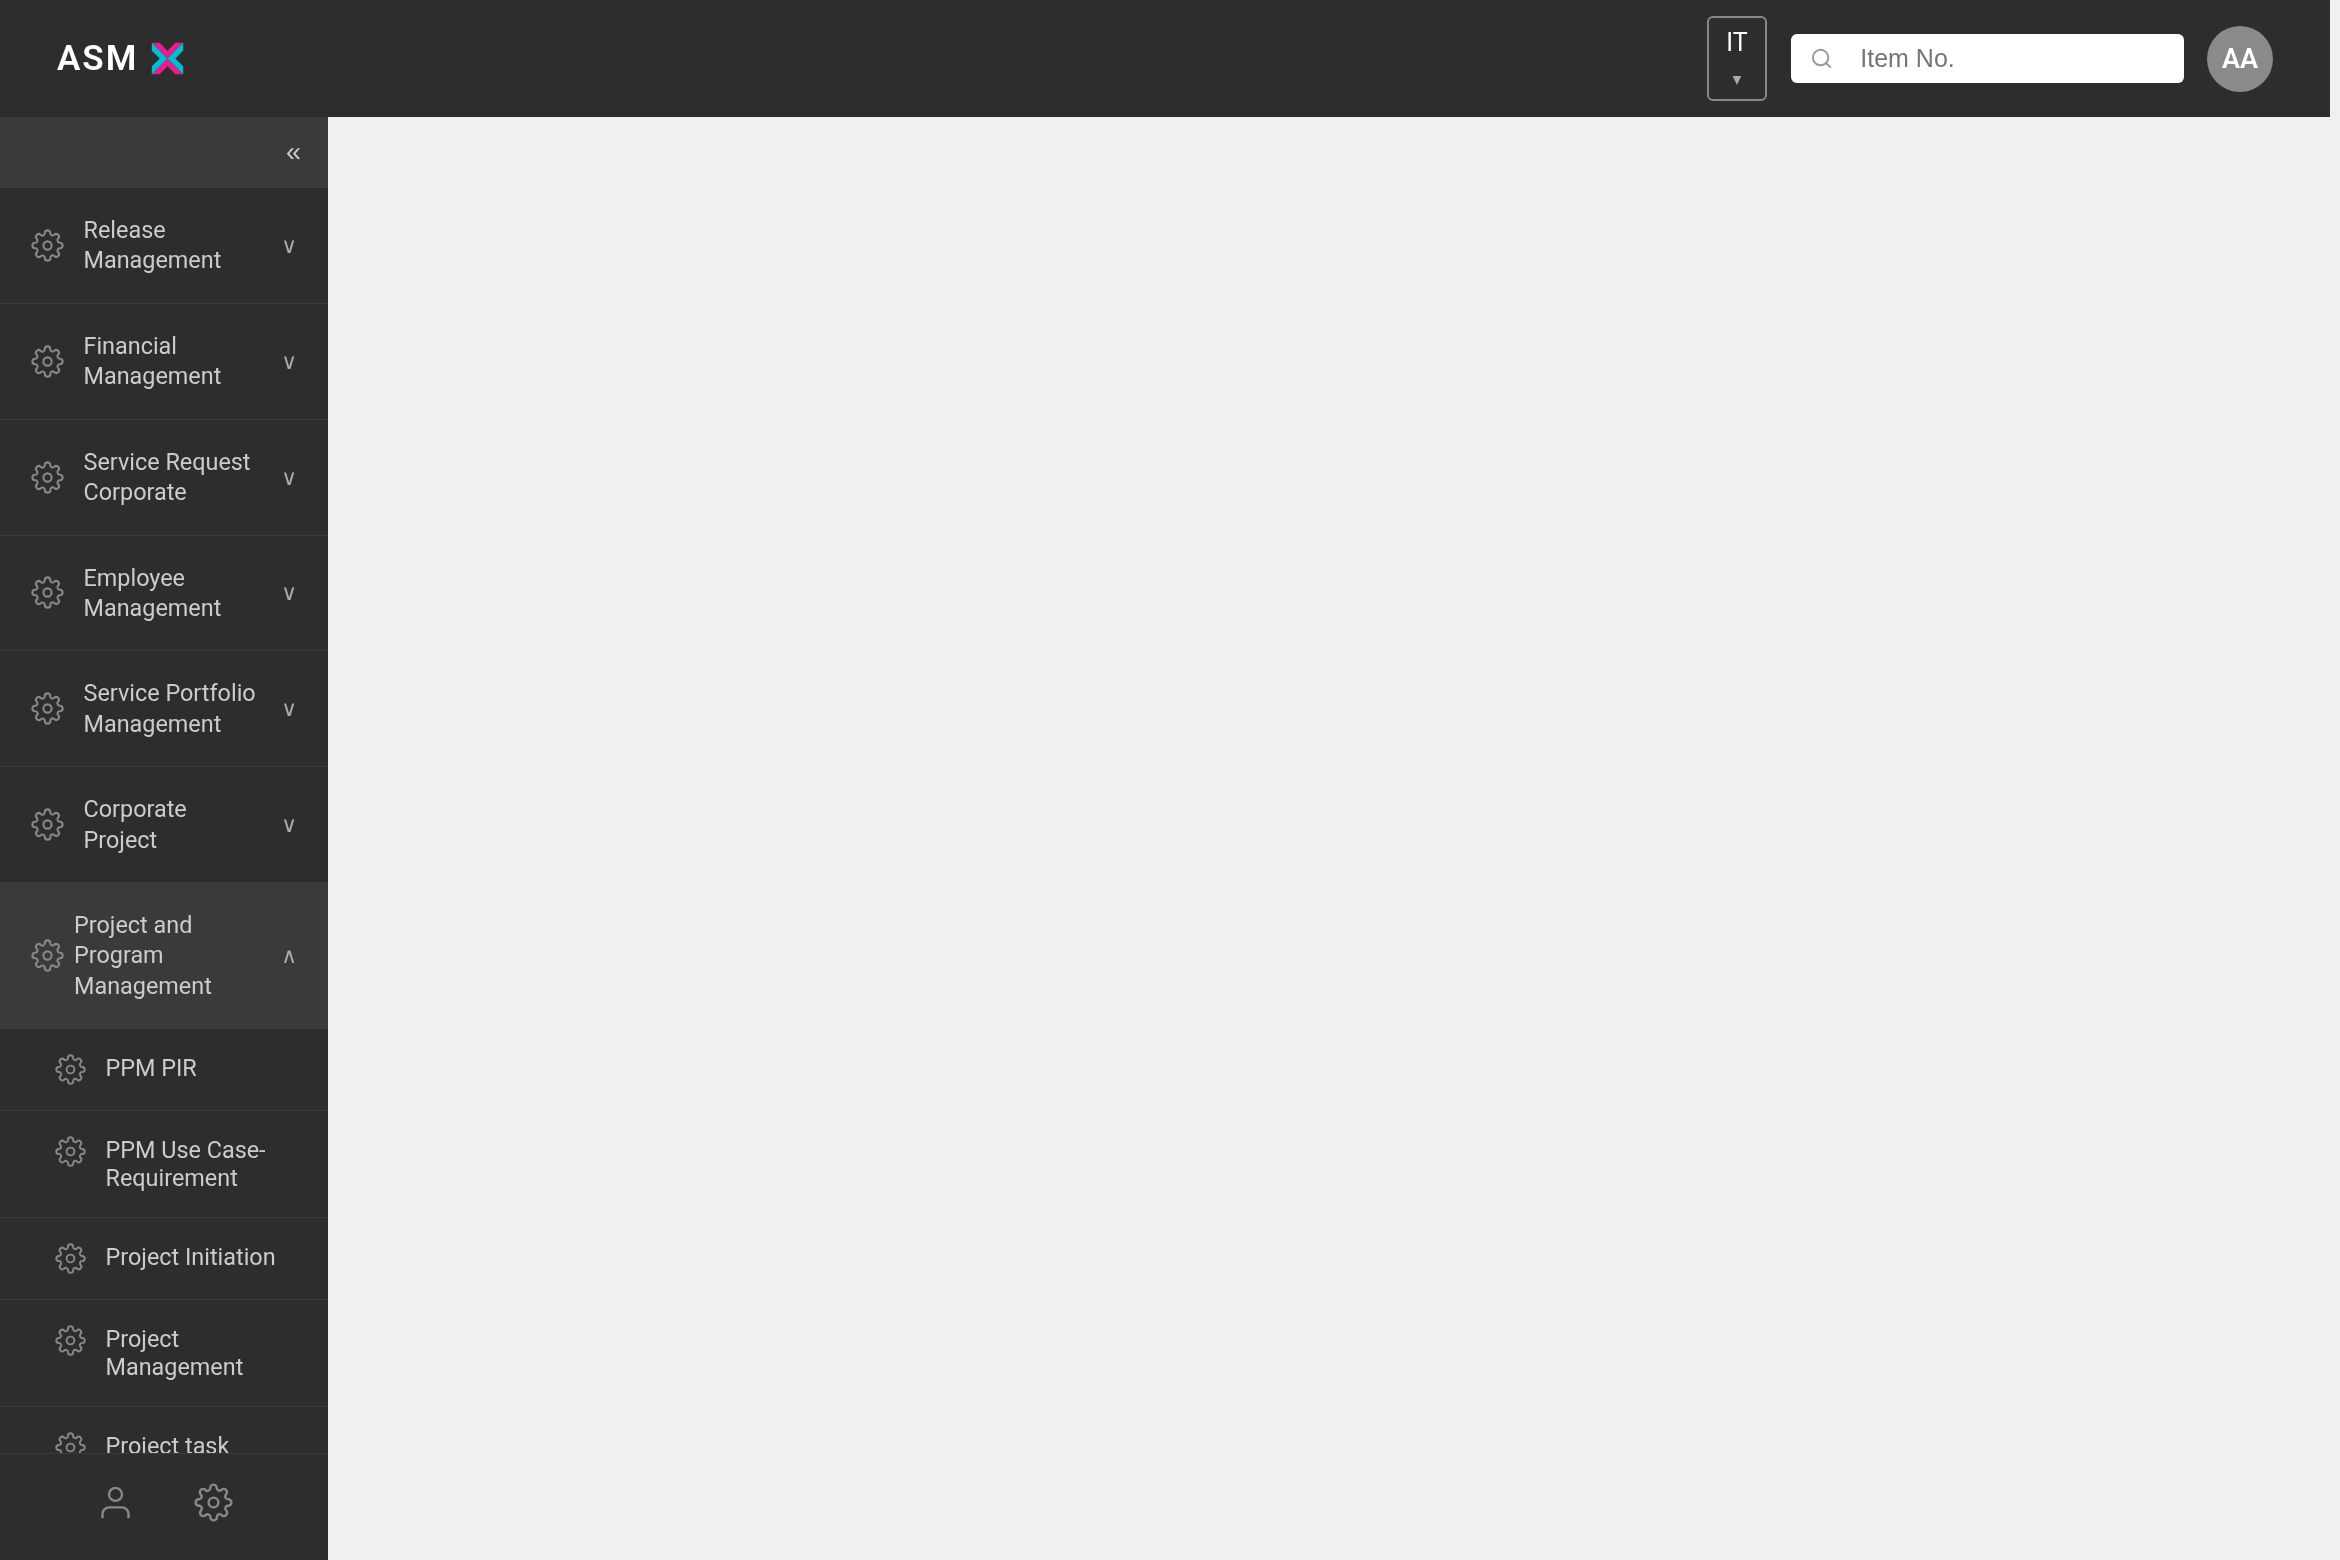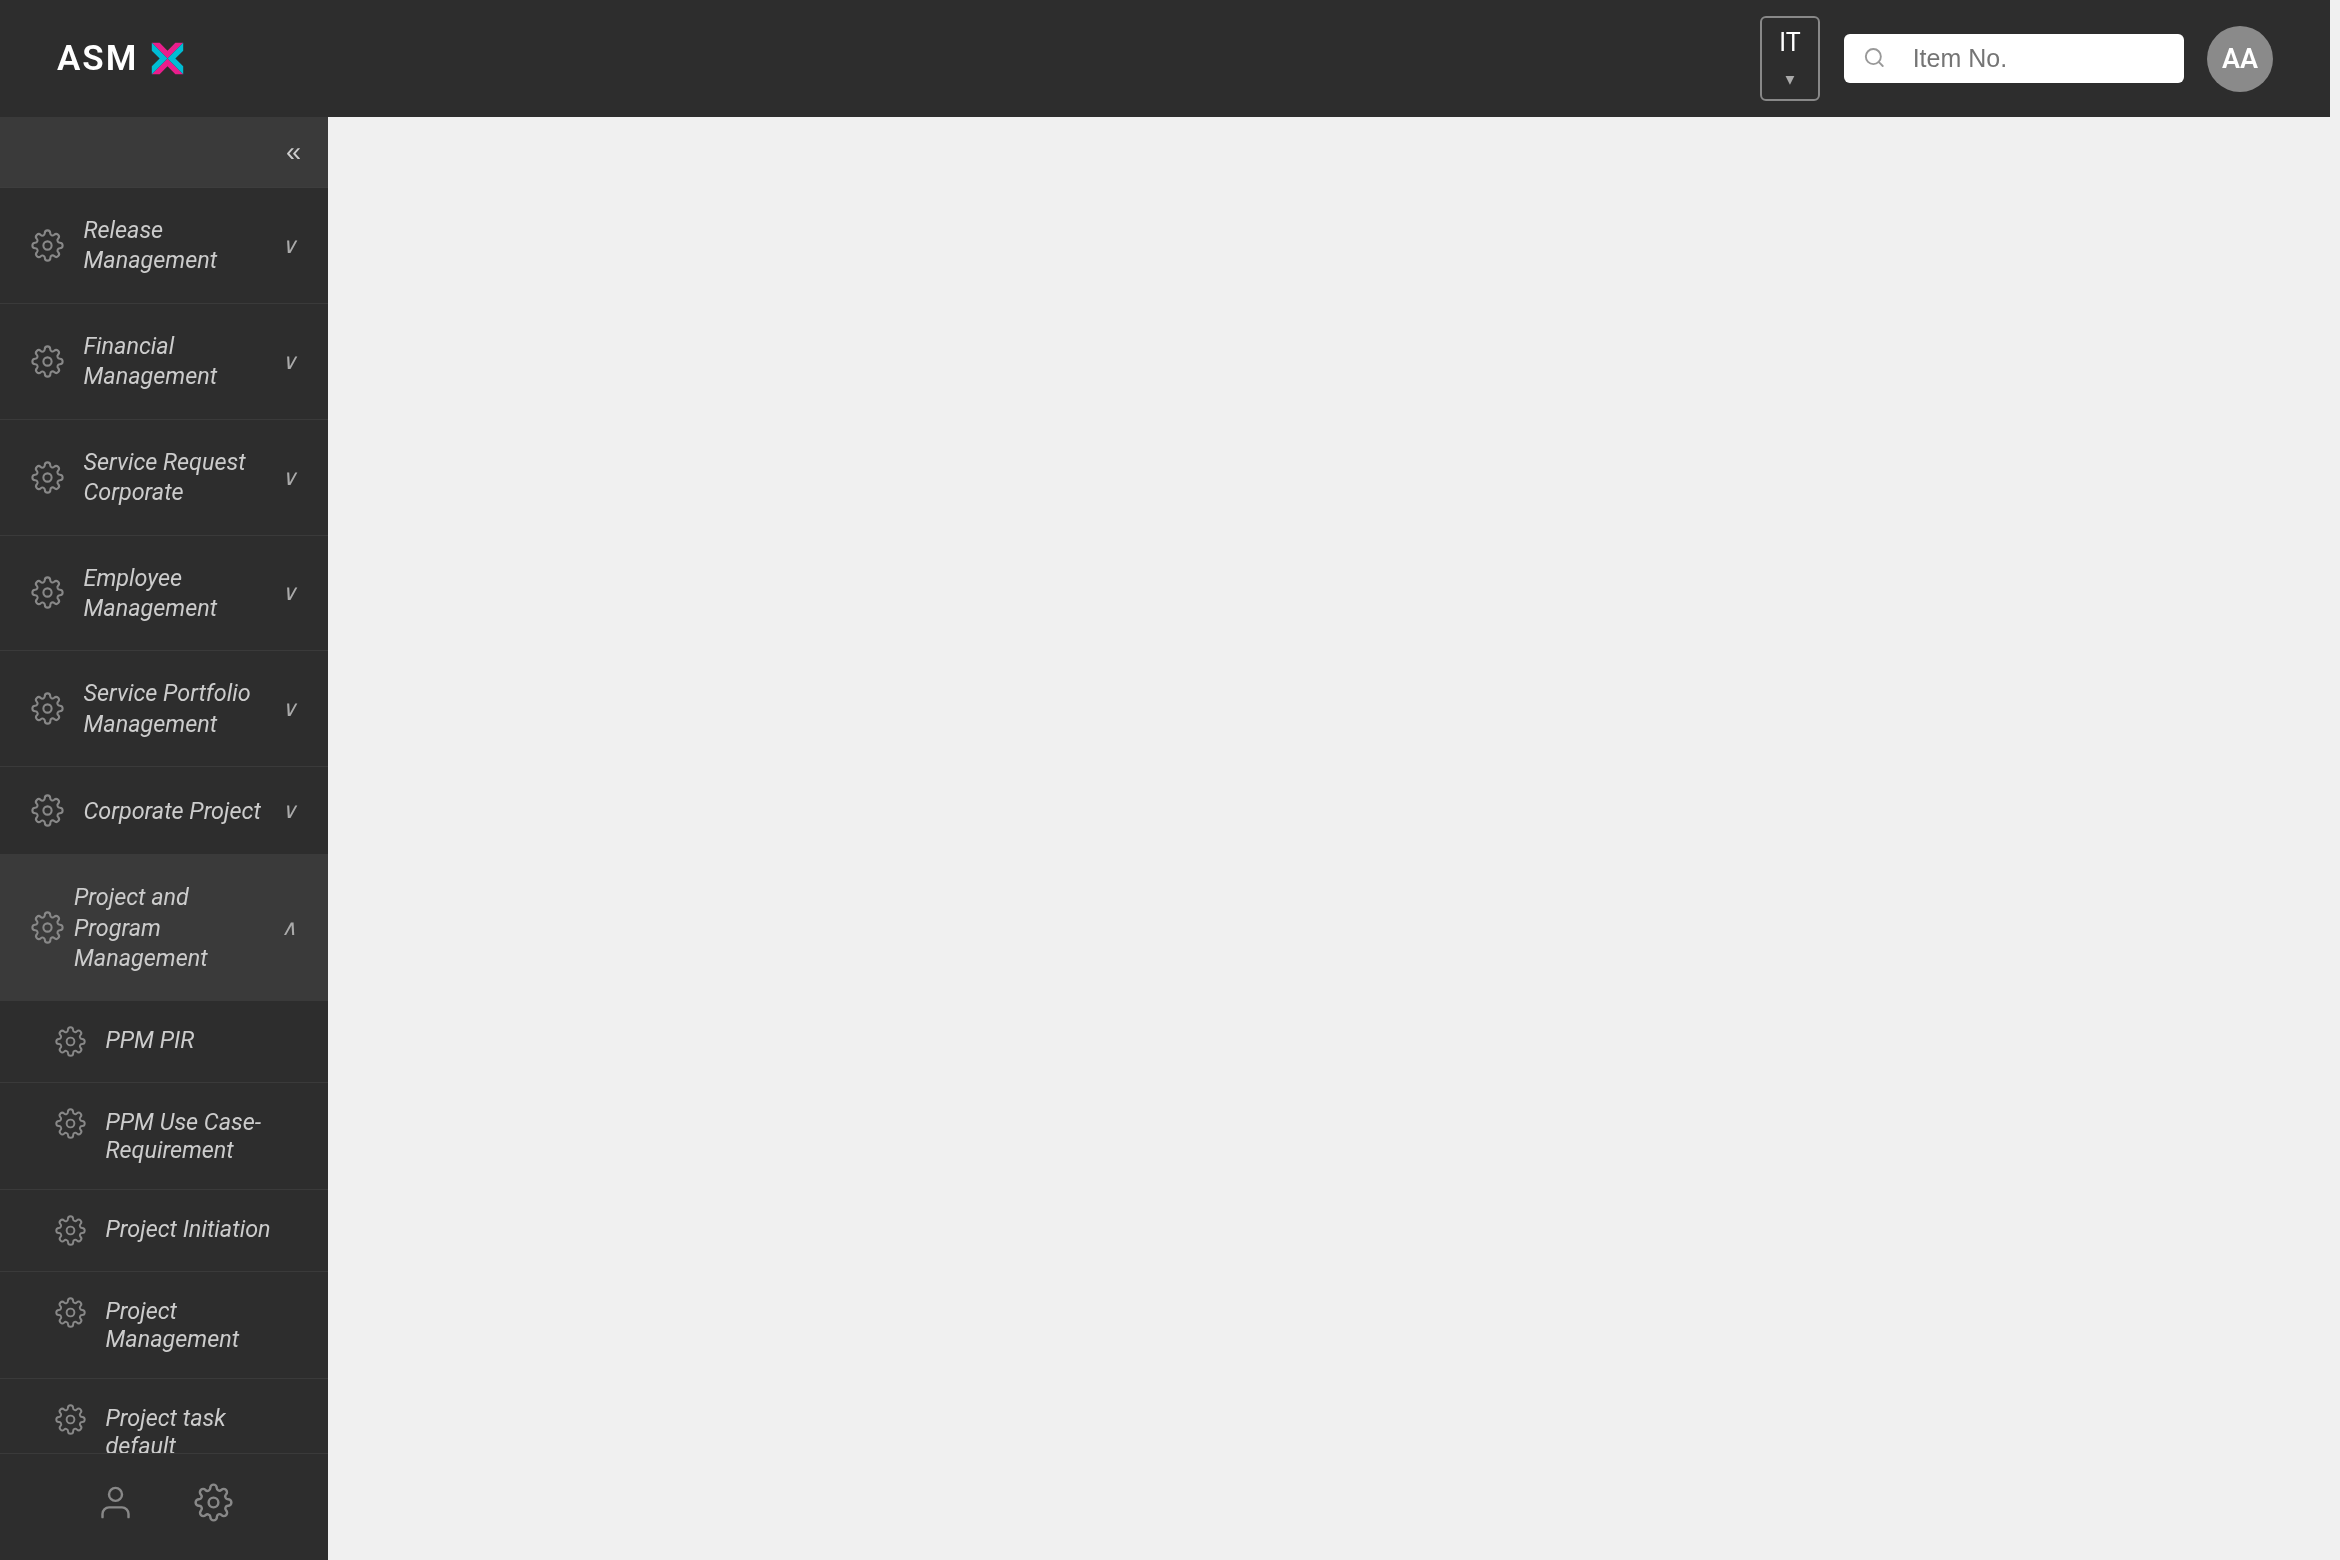--- a/index.html
+++ b/index.html
@@ -69,25 +69,26 @@
       flex-direction: column;
     }
 
     .it-dropdown .chevron {
       font-size: 17.6px;
       color: #aaa;
     }
 
     .search-box {
       display: flex;
+      align-items: center;
       background: #ffffff;
       border-radius: 5.9px;
       padding: 9.8px 19.5px;
       gap: 27px;
-      width: 340px;
+      width: 393px;
     }
 
     .search-input {
       border: none;
       outline: none;
       font-size: 25px;
       color: #999;
       background: transparent;
       width: 100%;
     }
@@ -141,21 +142,20 @@
       font-size: 27px;
       cursor: pointer;
       background: none;
       border: none;
       line-height: 1;
     }
 
     .sidebar-nav {
       flex: 1;
       overflow-y: auto;
-      font-style: italic;
     }
 
     .nav-item {
       display: flex;
       align-items: center;
       padding: 27px 31px;
       color: #cccccc;
       font-size: 23.4px;
       cursor: pointer;
       border-bottom: 1px solid #3a3a3a;

